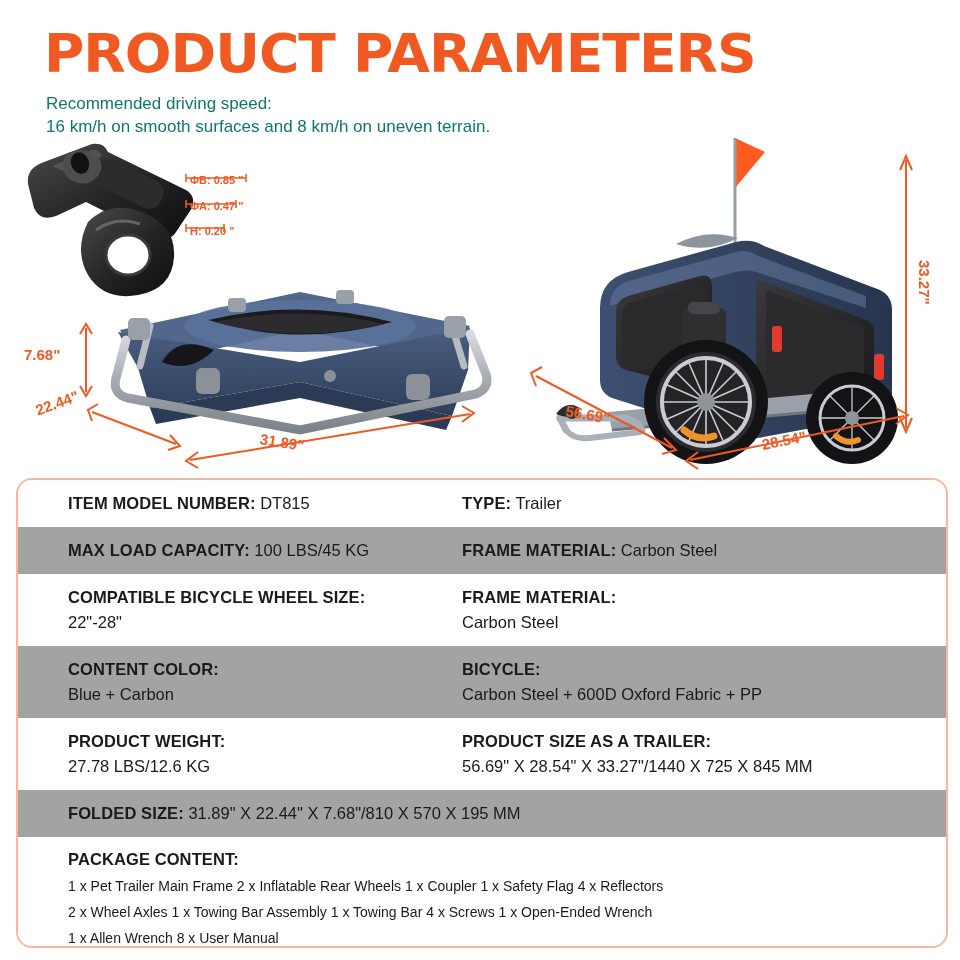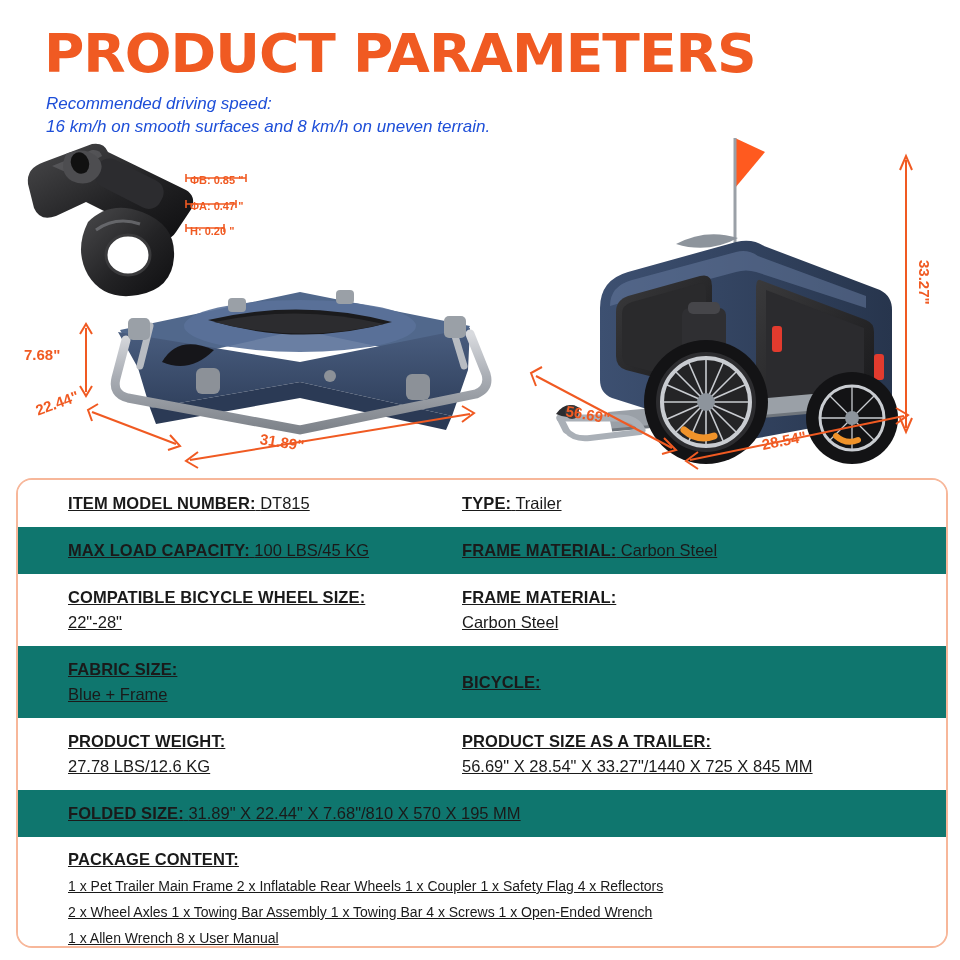--- a/index.html
+++ b/index.html
@@ -18,23 +18,22 @@
     position:absolute;left:44px;top:22px;
     font-size:54px;font-weight:bold;
     letter-spacing:-1px;
     color:#f05a22;
     font-family:"DejaVu Sans", sans-serif;
     transform:scaleX(1.02);
     transform-origin:left center;
   }
   .subtitle{
     position:absolute;left:46px;top:92px;
-    font-size:17px;line-height:23px;color:#1d4ed8;
+    font-size:17px;line-height:23px;color:#0f766e;
     width:620px;
-    font-style:italic;
   }
 
   
   .illo{position:absolute;left:0;top:130px;width:960px;height:345px;}
 
   svg{display:block;}
 
   .dim-label{
     position:absolute;
     font-size:15px;color:#f05a22;font-weight:bold;
@@ -52,25 +51,24 @@
   .spec-box{
     position:absolute;left:16px;top:478px;
     width:928px;height:466px;
     border:2px solid #f7b79a;
     border-radius:16px;
     overflow:hidden;
     background:#fff;
   }
   .spec-row{
     display:flex;
-    align-items:center;
+    align-items:flex-start;
     padding:0;
-    text-decoration:underline;
-  }
-  .spec-row.alt{background:#0f766e;}
+  }
+  .spec-row.alt{background:#a3a3a3;}
   .spec-row.plain{background:#ffffff;}
   .cell{
     padding:11px 0 11px 50px;
     font-size:16.5px;
     line-height:25px;
     box-sizing:border-box;
   }
   .cell.left{width:430px;}
   .cell.right{width:498px;padding-left:14px;}
   .cell.full{width:928px;}
@@ -299,25 +297,26 @@
         <span class="val">22"-28"</span>
       </div>
       <div class="cell right two-line">
         <span class="lbl">FRAME MATERIAL:</span>
         <span class="val">Carbon Steel</span>
       </div>
     </div>
 
     <div class="spec-row alt">
       <div class="cell left two-line">
-        <span class="lbl">FABRIC SIZE:</span>
-        <span class="val">Blue + Frame</span>
+        <span class="lbl">CONTENT COLOR:</span>
+        <span class="val">Blue + Carbon</span>
       </div>
       <div class="cell right two-line">
         <span class="lbl">BICYCLE:</span>
+        <span class="val">Carbon Steel + 600D Oxford Fabric + PP</span>
       </div>
     </div>
 
     <div class="spec-row plain">
       <div class="cell left two-line">
         <span class="lbl">PRODUCT WEIGHT:</span>
         <span class="val">27.78 LBS/12.6 KG</span>
       </div>
       <div class="cell right two-line">
         <span class="lbl">PRODUCT SIZE AS A TRAILER:</span>

